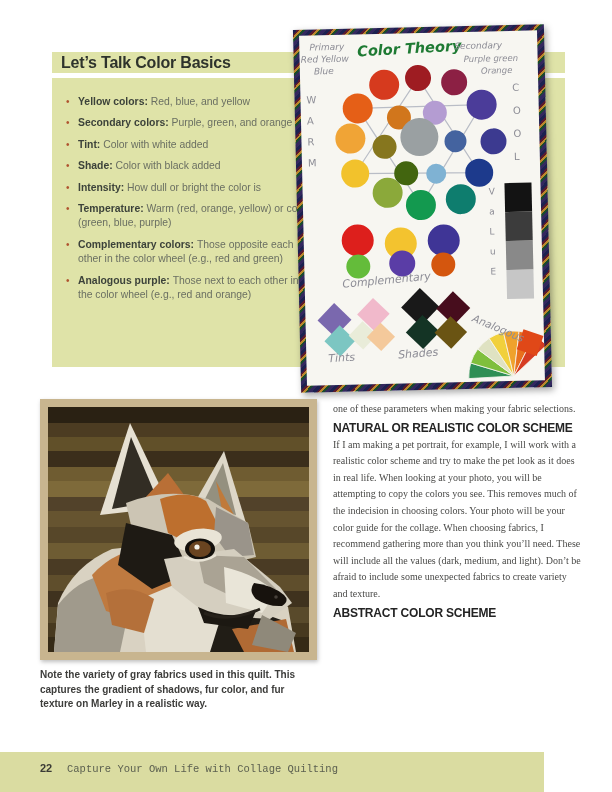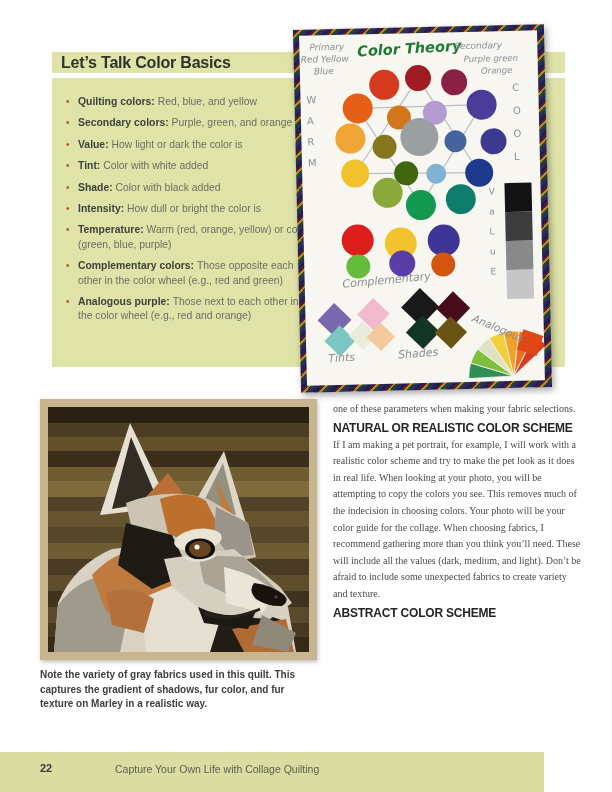--- a/index.html
+++ b/index.html
@@ -30,37 +30,36 @@
         font-weight:bold;line-height:14.6px;color:#3d3d3b;}
   
   .article{position:absolute;left:333px;top:401px;width:248px;
         font-family:"Liberation Serif",serif;color:#494947;}
   .article p{margin:0 0 0 0;font-size:10px;line-height:16.6px;}
   .article h3{margin:3px 0 2px 0;font-family:"Liberation Sans",sans-serif;font-size:12px;
         letter-spacing:-0.2px;color:#242424;}
   
   .footer{position:absolute;left:0;top:752px;width:544px;height:40px;background:#dadca1;}
   .footer .num{position:absolute;left:40px;top:10px;font-size:11px;font-weight:bold;color:#3a3a35;}
-  .footer .bt{position:absolute;left:67px;top:11px;font-family:Liberation Sans, sans-serif;
-        font-size:10.5px;color:#5c6050;margin-left:48px;}
+  .footer .bt{position:absolute;left:67px;top:11px;font-family:Liberation Mono, monospace;
+        font-size:10.5px;color:#5c6050;}
 </style>
 </head>
 <body>
 
 <div class="page">
 
   <div class="title-band">
     <h1>Let’s Talk Color Basics</h1>
   </div>
 
   <div class="green-box">
     <ul id="basics-list">
-        <li><b>Quilting colors: </b><span>Red, blue, and yellow</span></li>
+        <li><b>Yellow colors: </b><span>Red, blue, and yellow</span></li>
         <li><b>Secondary colors: </b><span>Purple, green, and orange</span></li>
-        <li><b>Value: </b><span>How light or dark the color is</span></li>
         <li><b>Tint: </b><span>Color with white added</span></li>
         <li><b>Shade: </b><span>Color with black added</span></li>
         <li><b>Intensity: </b><span>How dull or bright the color is</span></li>
         <li><b>Temperature: </b><span>Warm (red, orange, yellow) or cool (green, blue, purple)</span></li>
         <li><b>Complementary colors: </b><span>Those opposite each other in the color wheel (e.g., red and green)</span></li>
         <li><b>Analogous purple: </b><span>Those next to each other in the color wheel (e.g., red and orange)</span></li>
       </ul>
   </div>
 
   <figure class="quilt">

